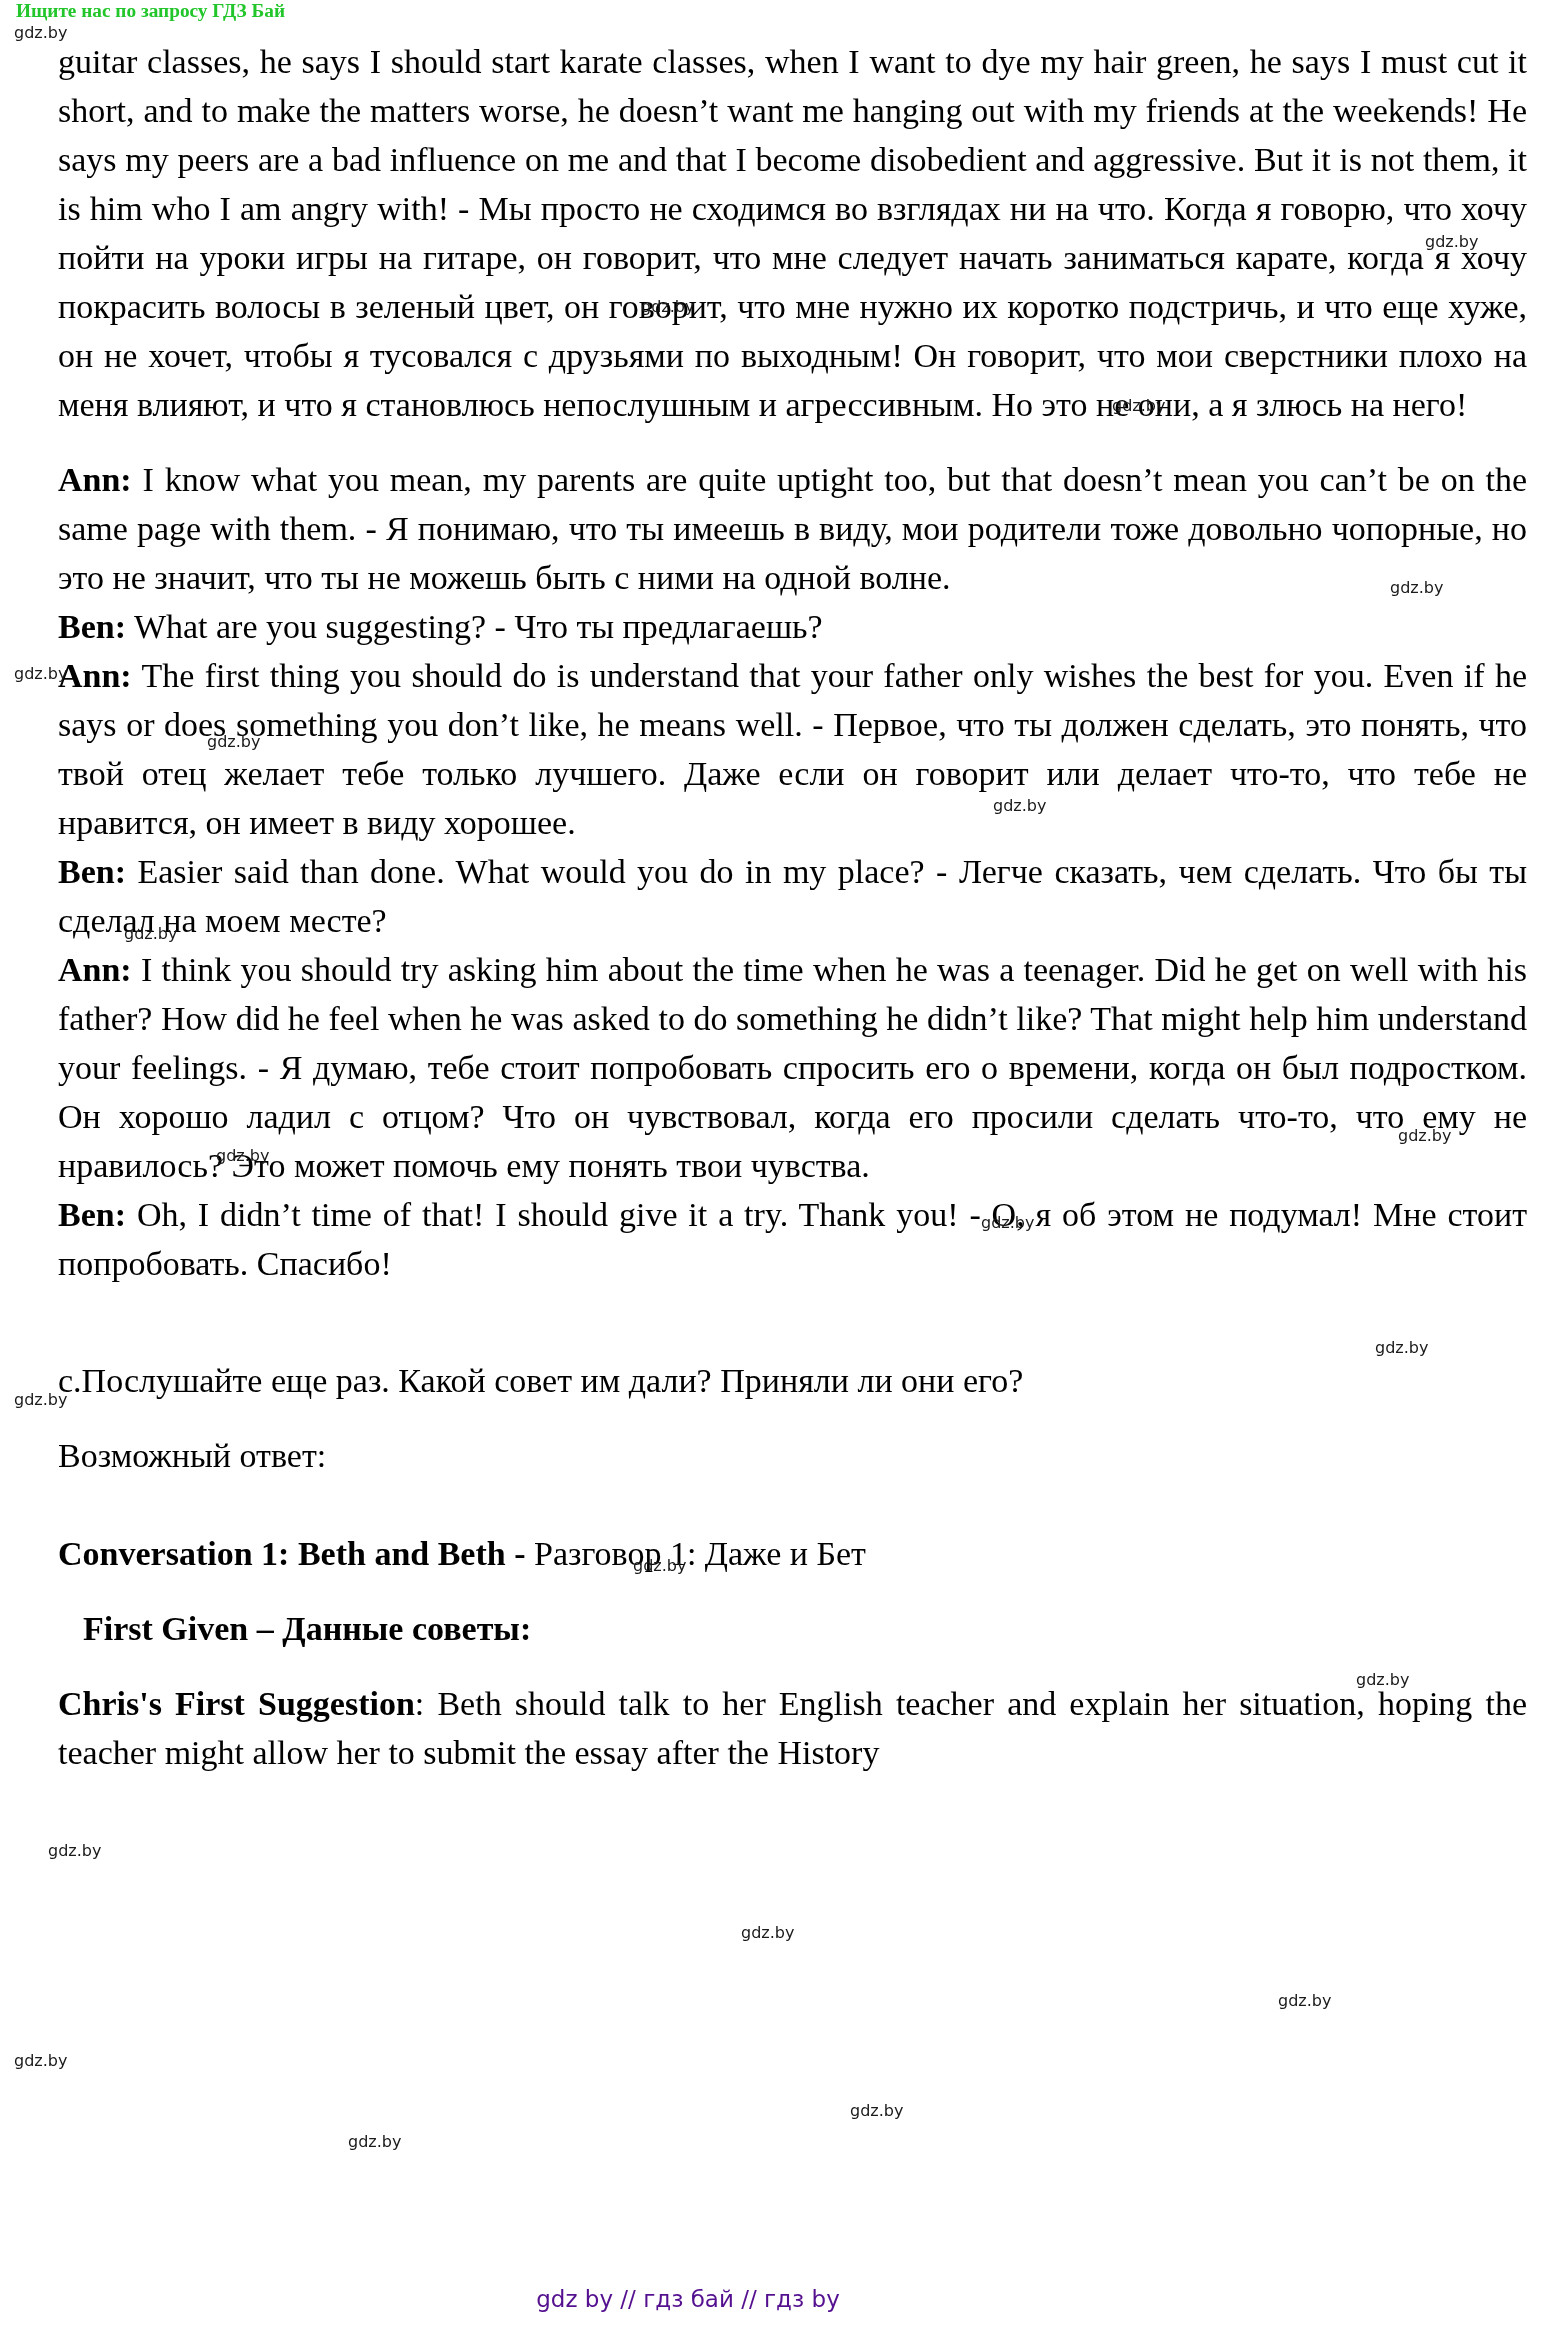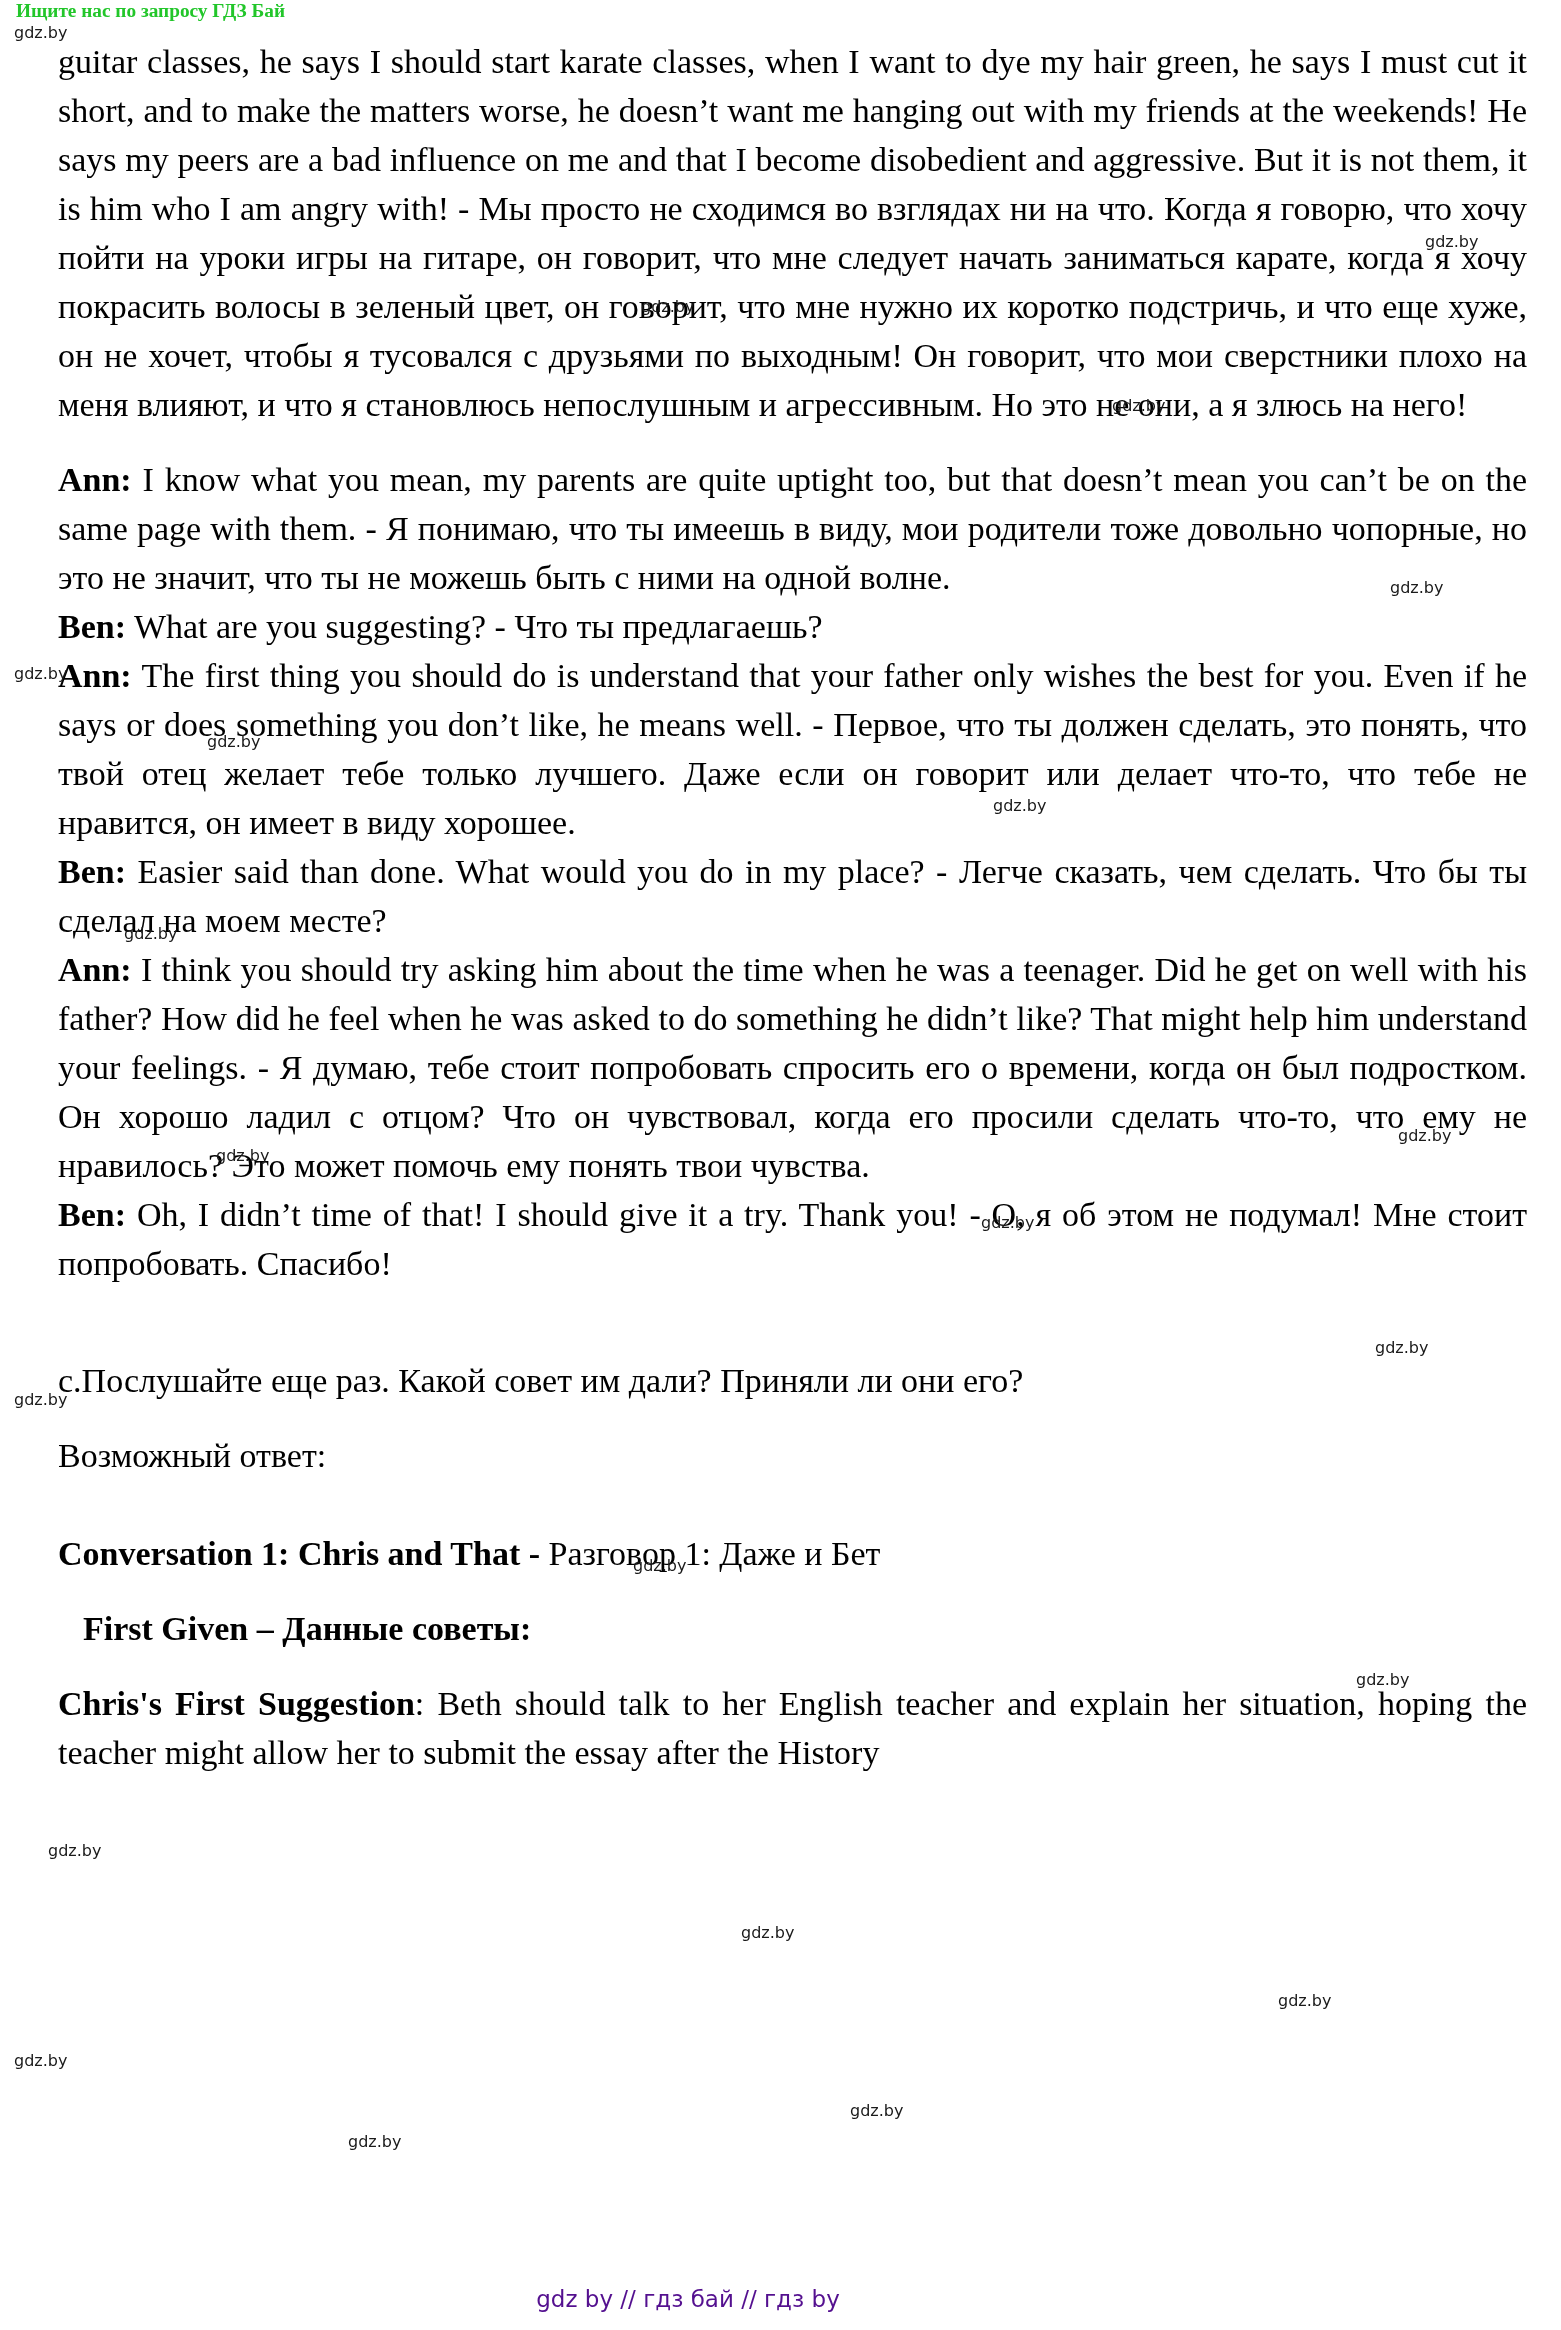--- a/index.html
+++ b/index.html
@@ -95,21 +95,21 @@
     <p><span class="spk">Ben:</span><span> Easier said than done. What would you do in my place? - Легче сказать, чем сделать. Что бы ты сделал на моем месте?</span></p>
 
     <p><span class="spk">Ann:</span><span> I think you should try asking him about the time when he was a teenager. Did he get on well with his father? How did he feel when he was asked to do something he didn’t like? That might help him understand your feelings. - Я думаю, тебе стоит попробовать спросить его о времени, когда он был подростком. Он хорошо ладил с отцом? Что он чувствовал, когда его просили сделать что-то, что ему не нравилось? Это может помочь ему понять твои чувства.</span></p>
 
     <p><span class="spk">Ben:</span><span> Oh, I didn’t time of that! I should give it a try. Thank you! - О, я об этом не подумал! Мне стоит попробовать. Спасибо!</span></p>
 
     <p class="gap-before-big">c.Послушайте еще раз. Какой совет им дали? Приняли ли они его?</p>
 
     <p class="gap-before-small">Возможный ответ:</p>
 
-    <p class="gap-before"><span class="bold">Conversation 1: Chris and That -</span><span> Разговор 1: Даже и Бет</span></p>
+    <p class="gap-before"><span class="bold">Conversation 1: Beth and Beth -</span><span> Разговор 1: Даже и Бет</span></p>
 
     <p class="gap-before-small" style="padding-left:25px"><span class="bold">First Given – Данные советы:</span></p>
 
     <p class="gap-before-small"><span class="bold">Chris's First Suggestion</span><span>: Beth should talk to her English teacher and explain her situation, hoping the teacher might allow her to submit the essay after the History</span></p>
 
   </div>
 
   <div class="wm" style="left:14px;  top:23px;">gdz.by</div>
   <div class="wm" style="left:1425px;top:232px;">gdz.by</div>
   <div class="wm" style="left:641px; top:297px;">gdz.by</div>

